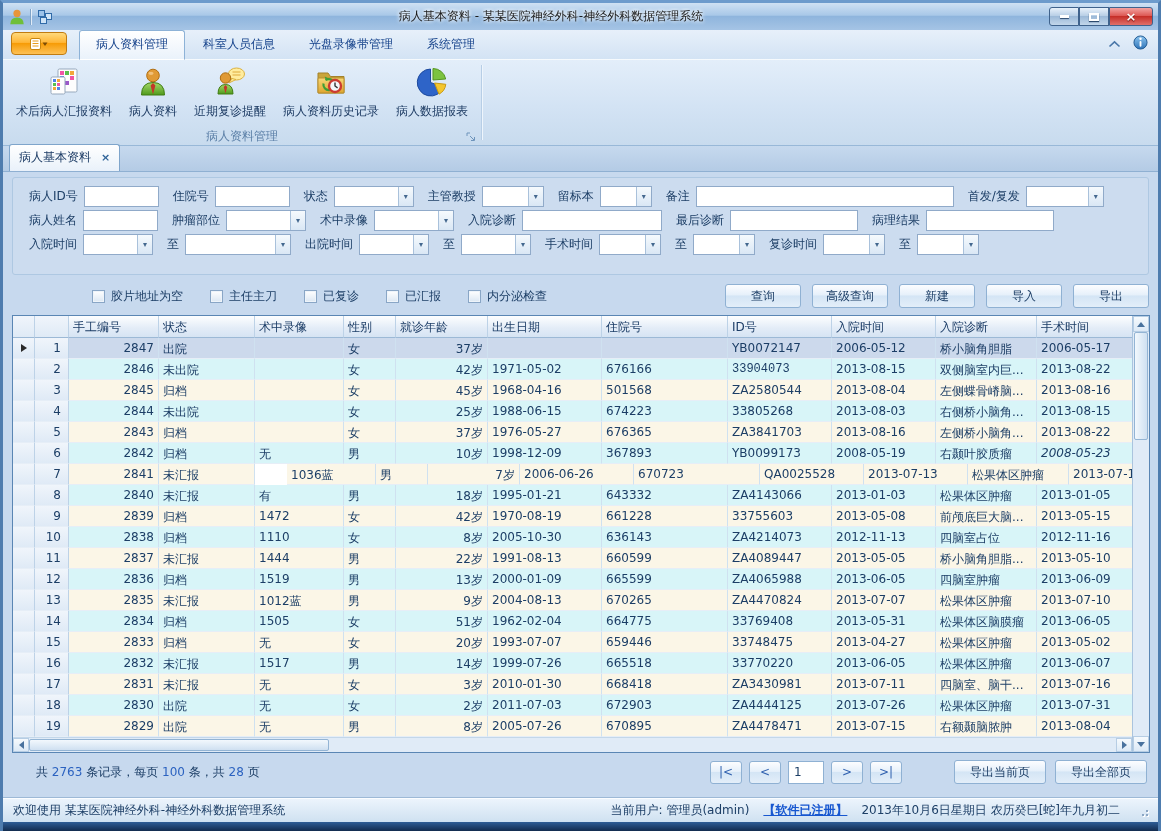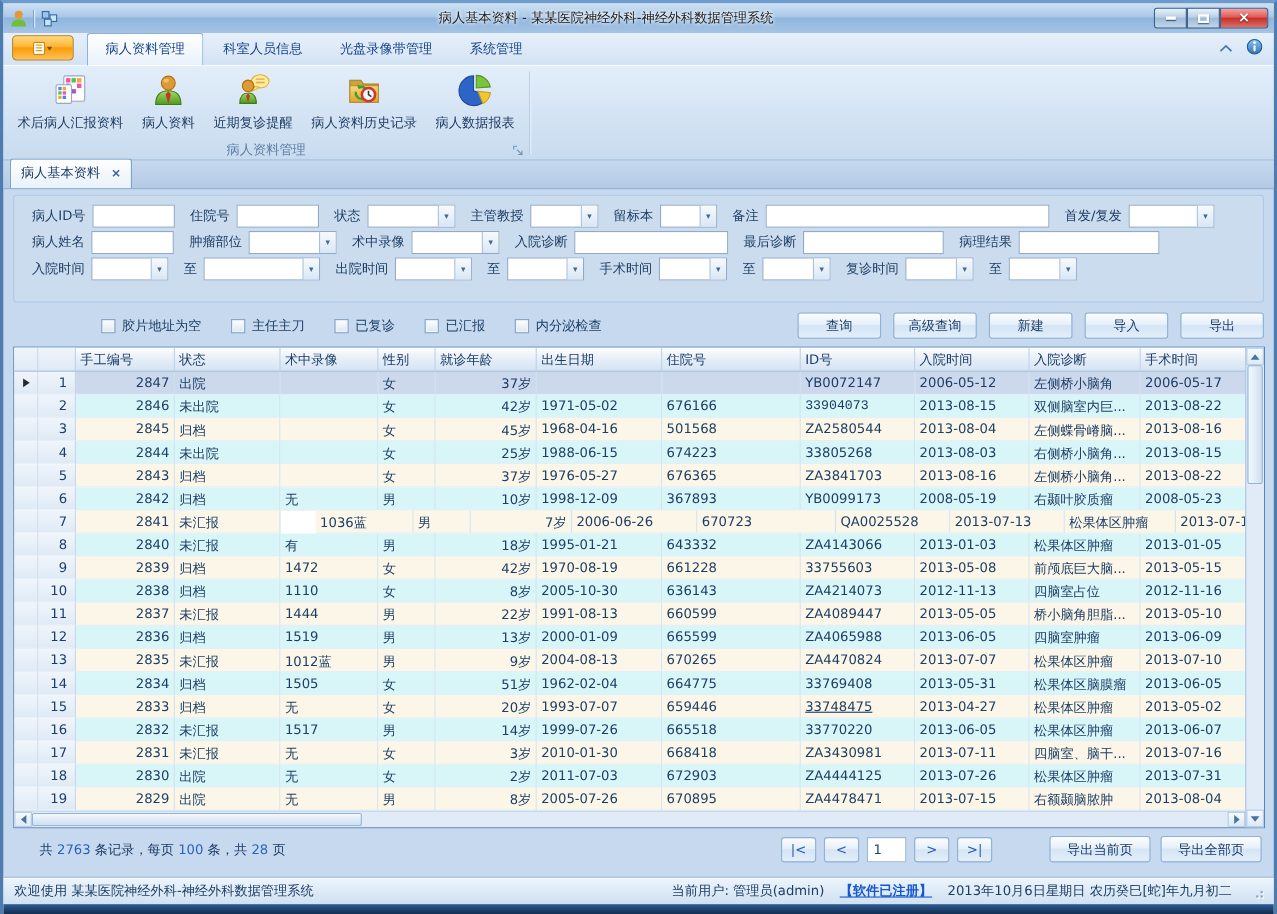--- a/index.html
+++ b/index.html
@@ -412,21 +412,21 @@
               <span class="gcell gnum">1</span>
               <span class="gcell data ar" style="width: 90px;">2847</span>
               <span class="gcell data" style="width: 96px;">出院</span>
               <span class="gcell data" style="width: 89px;"></span>
               <span class="gcell data" style="width: 52px;">女</span>
               <span class="gcell data ar" style="width: 92px;">37岁</span>
               <span class="gcell data" style="width: 114px;"></span>
               <span class="gcell data" style="width: 126px;"></span>
               <span class="gcell data" style="width: 104px;">YB0072147</span>
               <span class="gcell data" style="width: 104px;">2006-05-12</span>
-              <span class="gcell data" style="width: 101px;">左侧桥小脑角</span>
+              <span class="gcell data" style="width: 101px;">桥小脑角胆脂</span>
               <span class="gcell data" style="width: 97px;">2006-05-17</span>
             </div>
             <div class="grow cyan">
               <span class="gcell gind"></span>
               <span class="gcell gnum">2</span>
               <span class="gcell data ar" style="width: 90px;">2846</span>
               <span class="gcell data" style="width: 96px;">未出院</span>
               <span class="gcell data" style="width: 89px;"></span>
               <span class="gcell data" style="width: 52px;">女</span>
               <span class="gcell data ar" style="width: 92px;">42岁</span>
@@ -488,21 +488,21 @@
               <span class="gcell data ar" style="width: 90px;">2842</span>
               <span class="gcell data" style="width: 96px;">归档</span>
               <span class="gcell data" style="width: 89px;">无</span>
               <span class="gcell data" style="width: 52px;">男</span>
               <span class="gcell data ar" style="width: 92px;">10岁</span>
               <span class="gcell data" style="width: 114px;">1998-12-09</span>
               <span class="gcell data" style="width: 126px;">367893</span>
               <span class="gcell data" style="width: 104px;">YB0099173</span>
               <span class="gcell data" style="width: 104px;">2008-05-19</span>
               <span class="gcell data" style="width: 101px;">右颞叶胶质瘤</span>
-              <span class="gcell data" style="width: 97px;">2008-05-23</span>
+              <span class="gcell data" style="width: 97px; font-style: italic;">2008-05-23</span>
             </div>
             <div class="grow cream">
               <span class="gcell gind"></span>
               <span class="gcell gnum">7</span>
               <span class="gcell data ar" style="width: 90px;">2841</span>
               <span class="gcell data" style="width: 96px;">未汇报</span>
               <span class="gcell data" style="width: 89px; margin-left: 32px;">1036蓝</span>
               <span class="gcell data" style="width: 52px;">男</span>
               <span class="gcell data ar" style="width: 92px;">7岁</span>
               <span class="gcell data" style="width: 114px;">2006-06-26</span>
@@ -620,21 +620,21 @@
             <div class="grow cream">
               <span class="gcell gind"></span>
               <span class="gcell gnum">15</span>
               <span class="gcell data ar" style="width: 90px;">2833</span>
               <span class="gcell data" style="width: 96px;">归档</span>
               <span class="gcell data" style="width: 89px;">无</span>
               <span class="gcell data" style="width: 52px;">女</span>
               <span class="gcell data ar" style="width: 92px;">20岁</span>
               <span class="gcell data" style="width: 114px;">1993-07-07</span>
               <span class="gcell data" style="width: 126px;">659446</span>
-              <span class="gcell data" style="width: 104px; text-decoration: underline;">33748475</span>
+              <span class="gcell data" style="width: 104px;">33748475</span>
               <span class="gcell data" style="width: 104px;">2013-04-27</span>
               <span class="gcell data" style="width: 101px;">松果体区肿瘤</span>
               <span class="gcell data" style="width: 97px;">2013-05-02</span>
             </div>
             <div class="grow cyan">
               <span class="gcell gind"></span>
               <span class="gcell gnum">16</span>
               <span class="gcell data ar" style="width: 90px;">2832</span>
               <span class="gcell data" style="width: 96px;">未汇报</span>
               <span class="gcell data" style="width: 89px;">1517</span>

